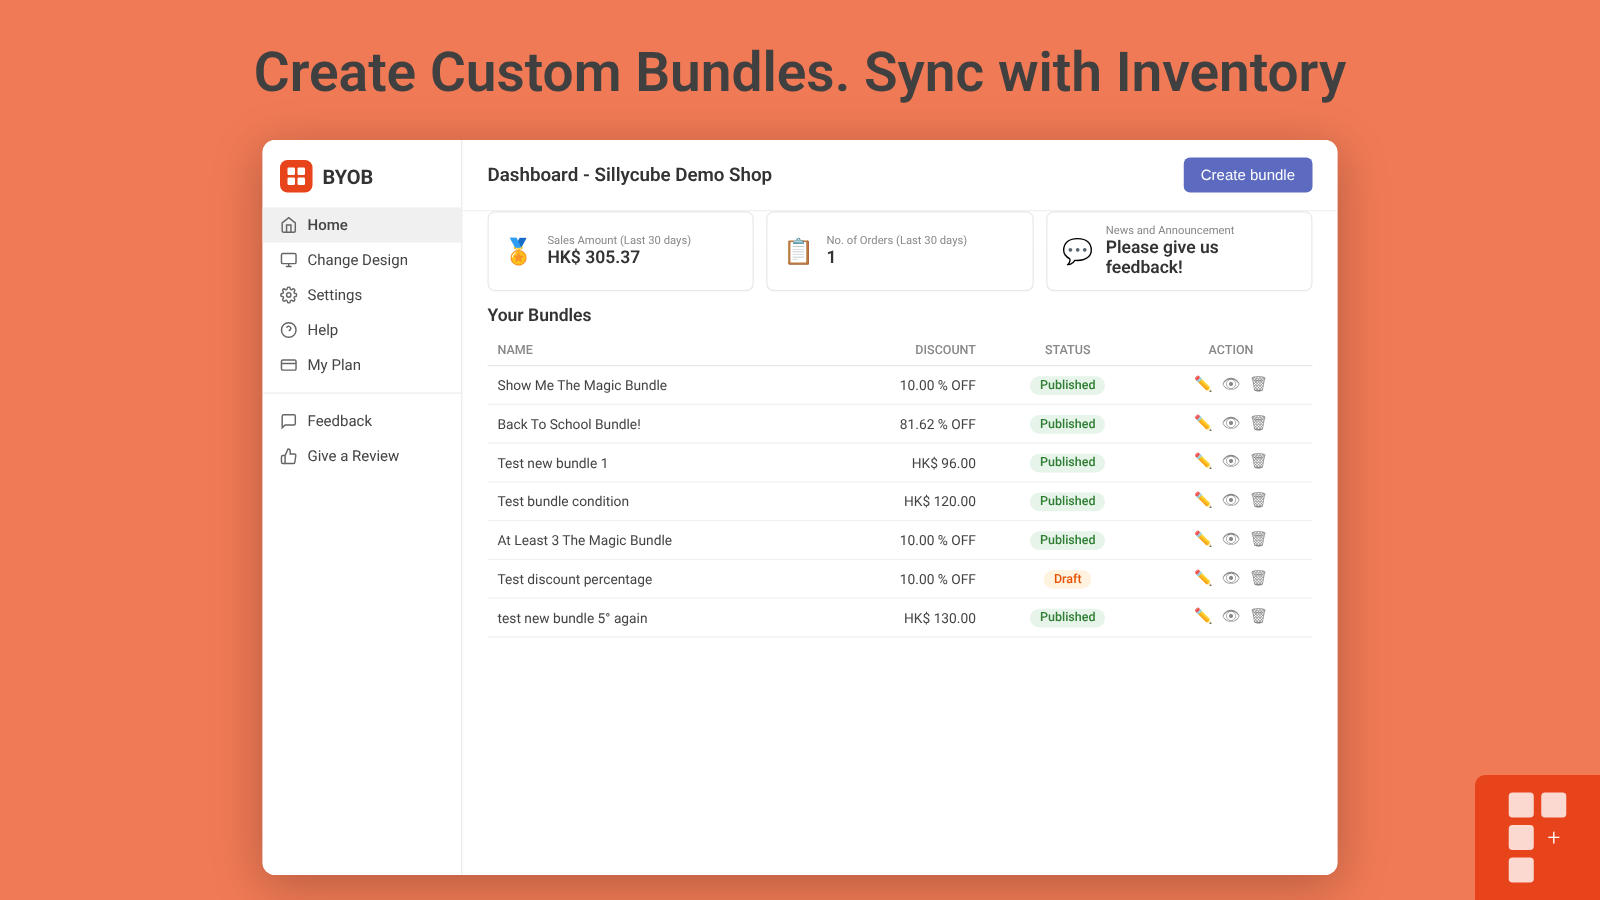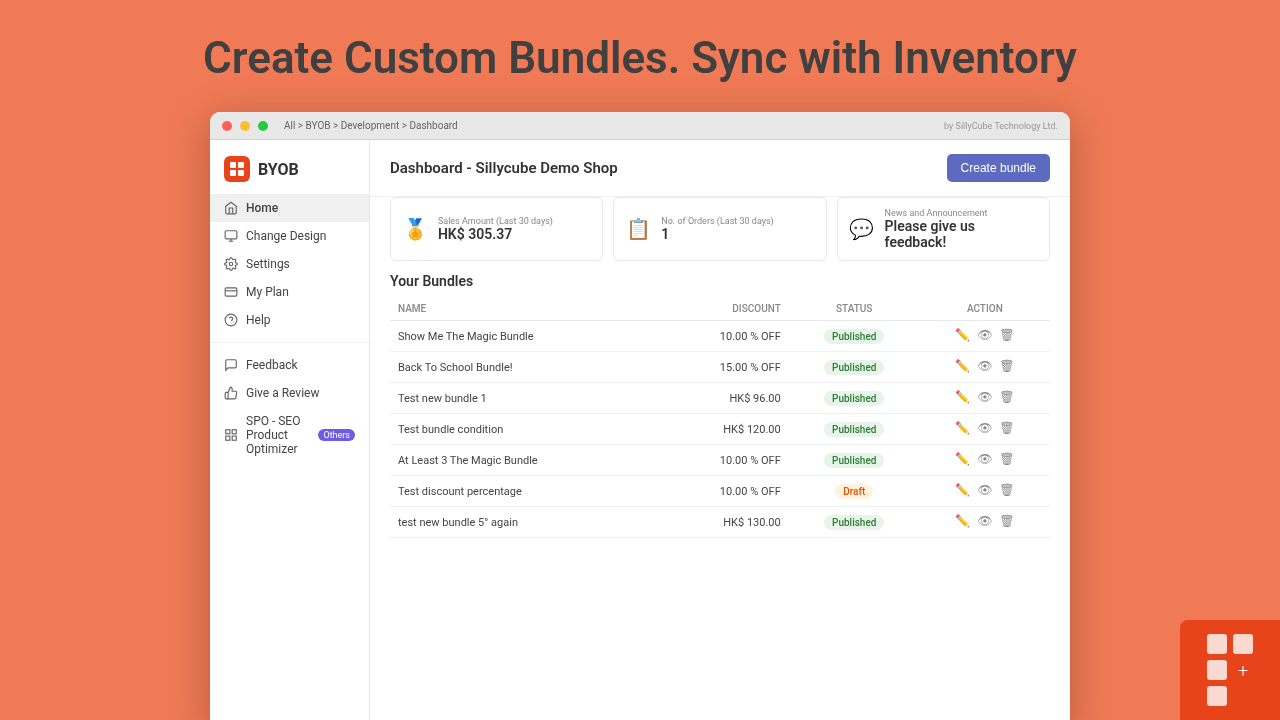--- a/index.html
+++ b/index.html
@@ -320,29 +320,20 @@
       font-weight: 300;
     }
   </style>
 </head>
 <body>
 
 <div class="hero-text">Create Custom Bundles. Sync with Inventory</div>
 
 <div class="browser-window">
 
-  <div class="browser-chrome">
-    <div class="dot dot-red"></div>
-    <div class="dot dot-yellow"></div>
-    <div class="dot dot-green"></div>
-    <div class="breadcrumb-bar">
-      <span>All &gt; BYOB &gt; Development &gt; Dashboard</span>
-    </div>
-    <div class="by-label">by SillyCube Technology Ltd.</div>
-  </div>
 
   <div class="app-layout">
 
     <div class="sidebar">
       <div class="logo-area">
         <div class="logo-icon">
 
           <svg width="16" height="16" viewBox="0 0 16 16" fill="white">
             <rect x="1" y="1" width="6" height="6" rx="1"></rect>
             <rect x="9" y="1" width="6" height="6" rx="1"></rect>
@@ -373,62 +364,52 @@
       <div class="nav-item">
         <svg class="nav-icon" viewBox="0 0 24 24" fill="none" stroke="currentColor" stroke-width="2">
           <circle cx="12" cy="12" r="3"></circle>
           <path d="M19.4 15a1.65 1.65 0 0 0 .33 1.82l.06.06a2 2 0 0 1-2.83 2.83l-.06-.06a1.65 1.65 0 0 0-1.82-.33 1.65 1.65 0 0 0-1 1.51V21a2 2 0 0 1-4 0v-.09A1.65 1.65 0 0 0 9 19.4a1.65 1.65 0 0 0-1.82.33l-.06.06a2 2 0 0 1-2.83-2.83l.06-.06A1.65 1.65 0 0 0 4.68 15a1.65 1.65 0 0 0-1.51-1H3a2 2 0 0 1 0-4h.09A1.65 1.65 0 0 0 4.6 9a1.65 1.65 0 0 0-.33-1.82l-.06-.06a2 2 0 0 1 2.83-2.83l.06.06A1.65 1.65 0 0 0 9 4.68a1.65 1.65 0 0 0 1-1.51V3a2 2 0 0 1 4 0v.09a1.65 1.65 0 0 0 1 1.51 1.65 1.65 0 0 0 1.82-.33l.06-.06a2 2 0 0 1 2.83 2.83l-.06.06A1.65 1.65 0 0 0 19.4 9a1.65 1.65 0 0 0 1.51 1H21a2 2 0 0 1 0 4h-.09a1.65 1.65 0 0 0-1.51 1z"></path>
         </svg>
         <span>Settings</span>
       </div>
 
       <div class="nav-item">
         <svg class="nav-icon" viewBox="0 0 24 24" fill="none" stroke="currentColor" stroke-width="2">
-          <rect x="2" y="5" width="20" height="14" rx="2"></rect>
-          <line x1="2" y1="10" x2="22" y2="10"></line>
-        </svg>
-        <span>My Plan</span>
-      </div>
-
-      <div class="nav-item">
-        <svg class="nav-icon" viewBox="0 0 24 24" fill="none" stroke="currentColor" stroke-width="2">
           <circle cx="12" cy="12" r="10"></circle>
           <path d="M9.09 9a3 3 0 0 1 5.83 1c0 2-3 3-3 3"></path>
           <line x1="12" y1="17" x2="12.01" y2="17"></line>
         </svg>
         <span>Help</span>
       </div>
 
+      <div class="nav-item">
+        <svg class="nav-icon" viewBox="0 0 24 24" fill="none" stroke="currentColor" stroke-width="2">
+          <rect x="2" y="5" width="20" height="14" rx="2"></rect>
+          <line x1="2" y1="10" x2="22" y2="10"></line>
+        </svg>
+        <span>My Plan</span>
+      </div>
+
       <div class="nav-divider"></div>
 
       <div class="nav-item">
         <svg class="nav-icon" viewBox="0 0 24 24" fill="none" stroke="currentColor" stroke-width="2">
           <path d="M21 15a2 2 0 0 1-2 2H7l-4 4V5a2 2 0 0 1 2-2h14a2 2 0 0 1 2 2z"></path>
         </svg>
         <span>Feedback</span>
       </div>
 
       <div class="nav-item">
         <svg class="nav-icon" viewBox="0 0 24 24" fill="none" stroke="currentColor" stroke-width="2">
           <path d="M14 9V5a3 3 0 0 0-3-3l-4 9v11h11.28a2 2 0 0 0 2-1.7l1.38-9a2 2 0 0 0-2-2.3H14z"></path>
           <path d="M7 22H4a2 2 0 0 1-2-2v-7a2 2 0 0 1 2-2h3"></path>
         </svg>
         <span>Give a Review</span>
       </div>
 
-      <div class="nav-item-others">
-        <svg class="nav-icon" viewBox="0 0 24 24" fill="none" stroke="currentColor" stroke-width="2">
-          <rect x="3" y="3" width="7" height="7"></rect>
-            <rect x="14" y="3" width="7" height="7"></rect>
-          <rect x="14" y="14" width="7" height="7"></rect>
-            <rect x="3" y="14" width="7" height="7"></rect>
-        </svg>
-        <span>SPO - SEO Product Optimizer</span>
-        <span class="others-badge">Others</span>
-      </div>
     </div>
 
     <div class="main-content">
 
       <div class="main-header">
         <div class="main-title">Dashboard - Sillycube Demo Shop</div>
         <button class="create-bundle-btn">Create bundle</button>
       </div>
 
       <div>
@@ -478,21 +459,21 @@
       <td class="center">
         <div class="action-icons">
           <span class="action-icon" title="Edit">✏️</span>
           <span class="action-icon" title="View">👁</span>
           <span class="action-icon" title="Delete">🗑</span>
         </div>
       </td>
     </tr>
               <tr>
       <td>Back To School Bundle!</td>
-      <td class="right">15.00 % OFF</td>
+      <td class="right">81.62 % OFF</td>
       <td class="center">
         <span class="status-badge status-published">Published</span>
       </td>
       <td class="center">
         <div class="action-icons">
           <span class="action-icon" title="Edit">✏️</span>
           <span class="action-icon" title="View">👁</span>
           <span class="action-icon" title="Delete">🗑</span>
         </div>
       </td>

